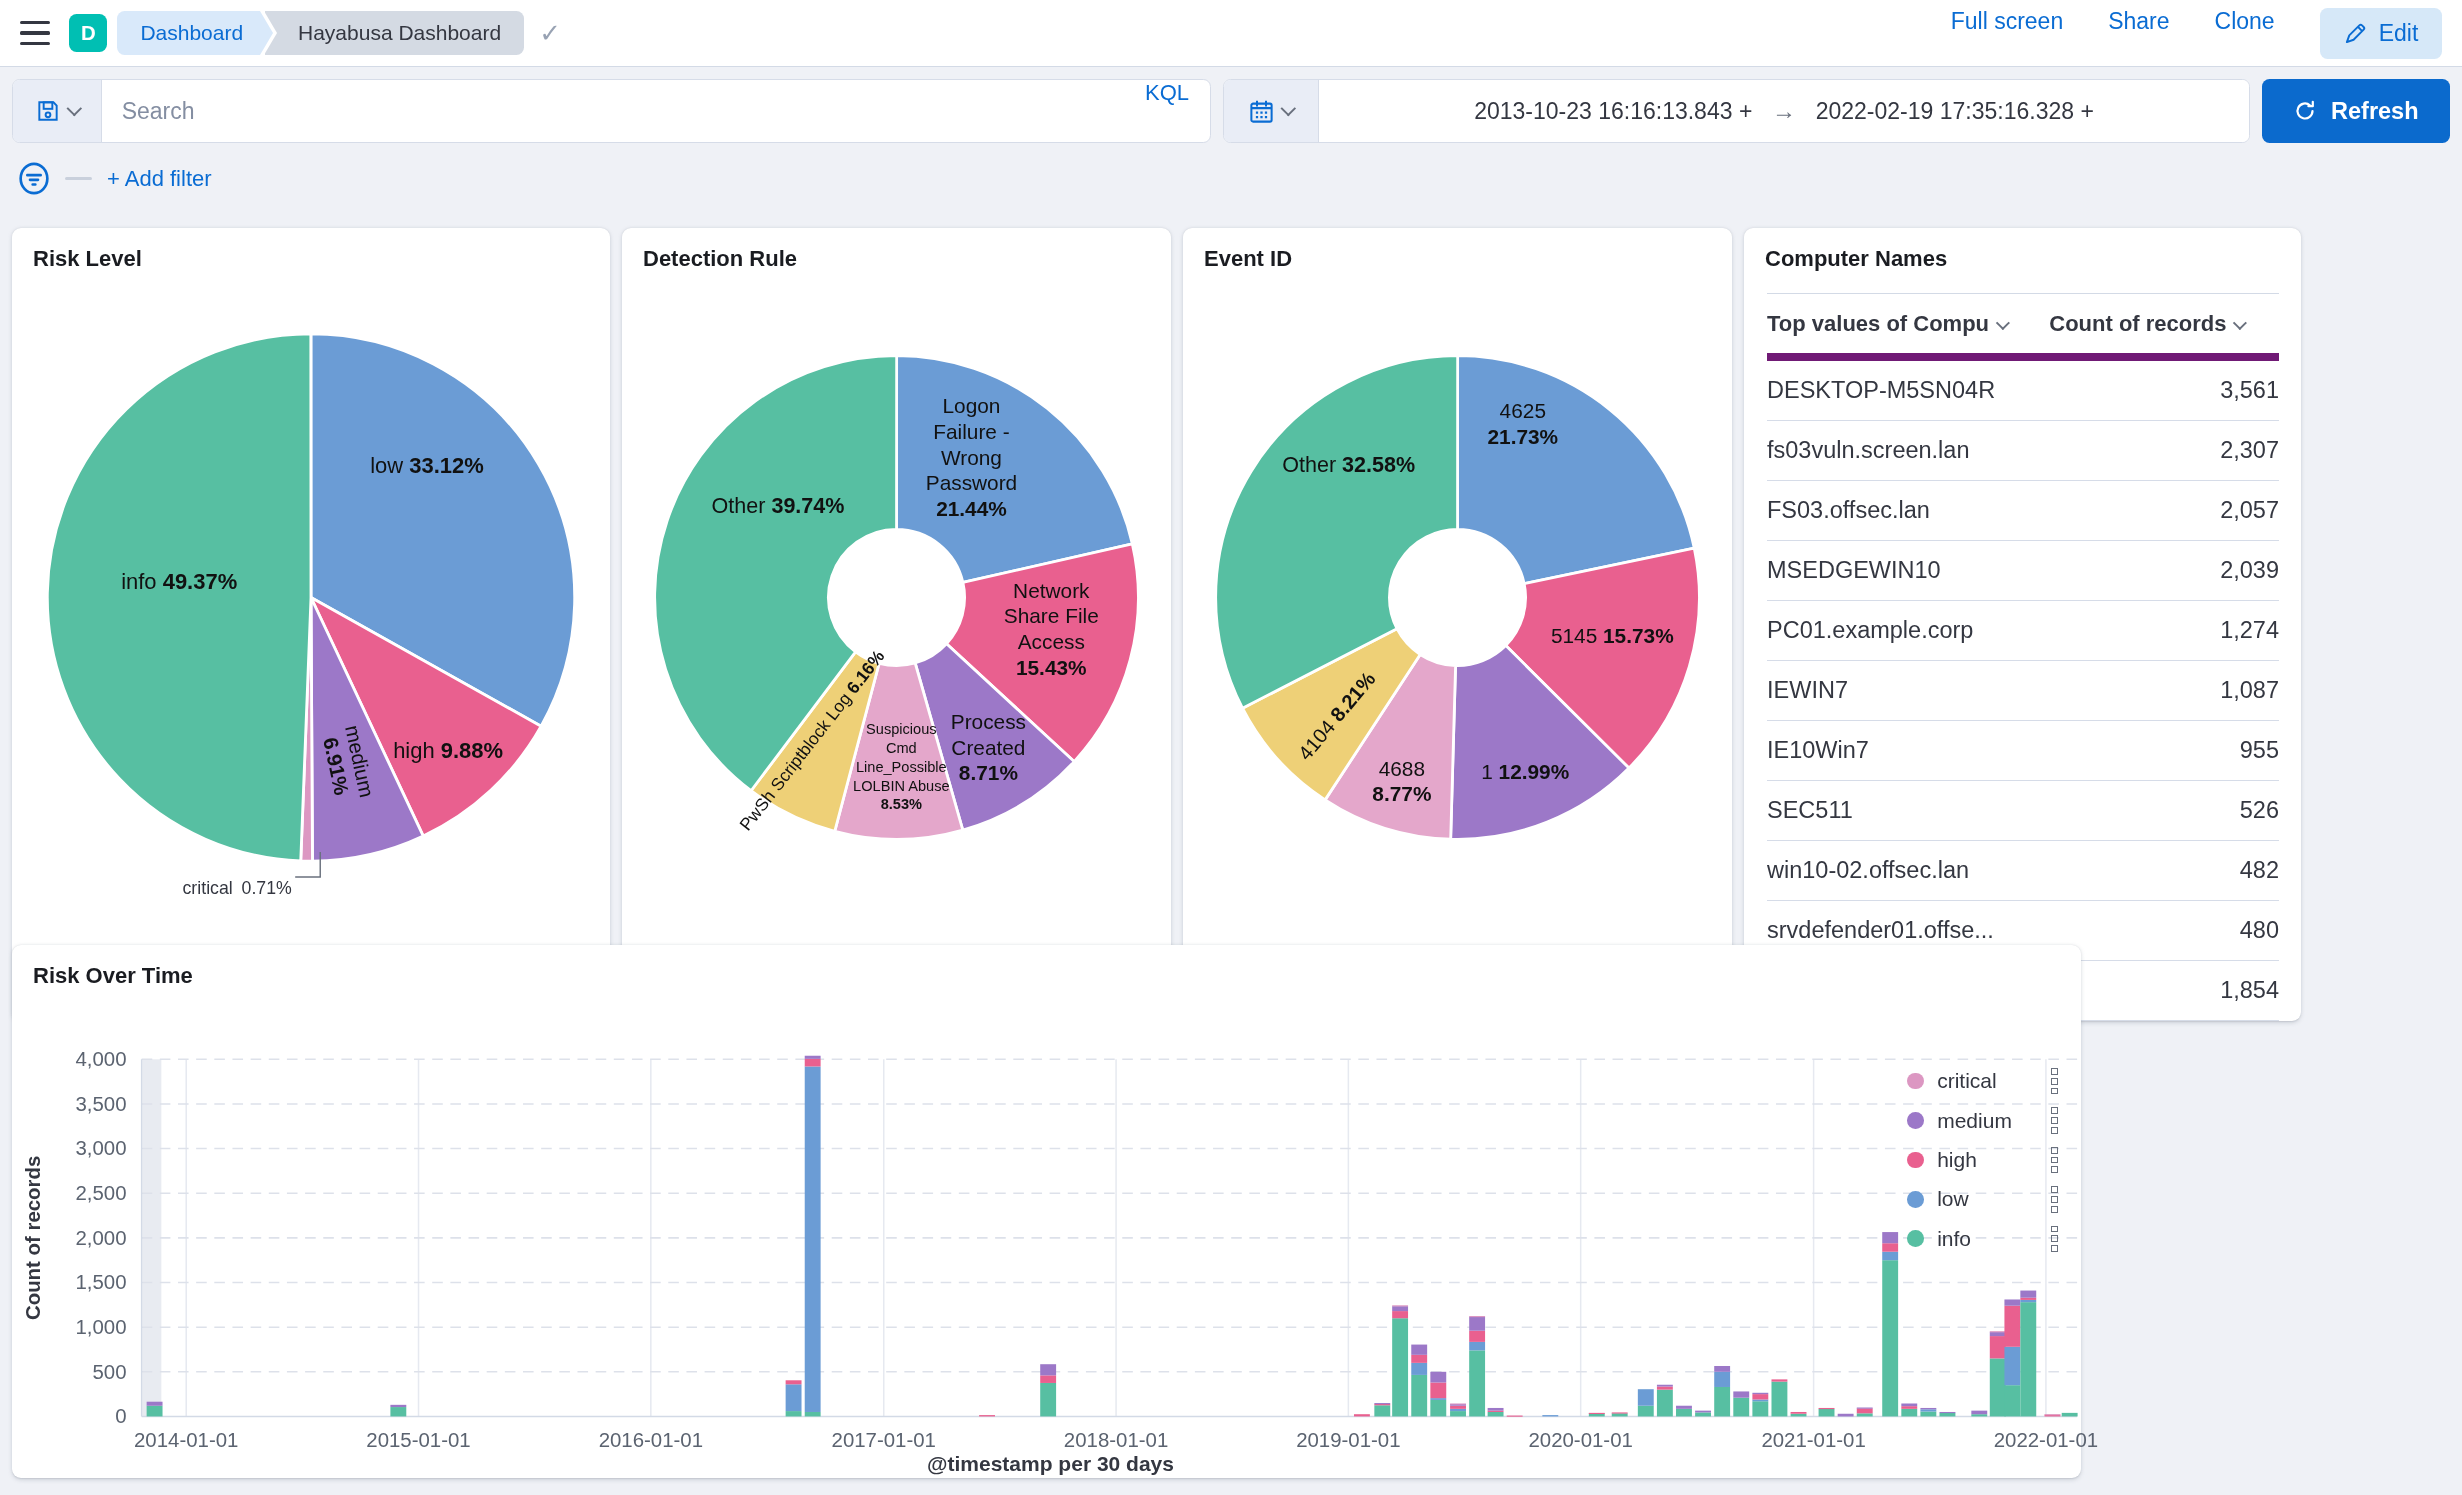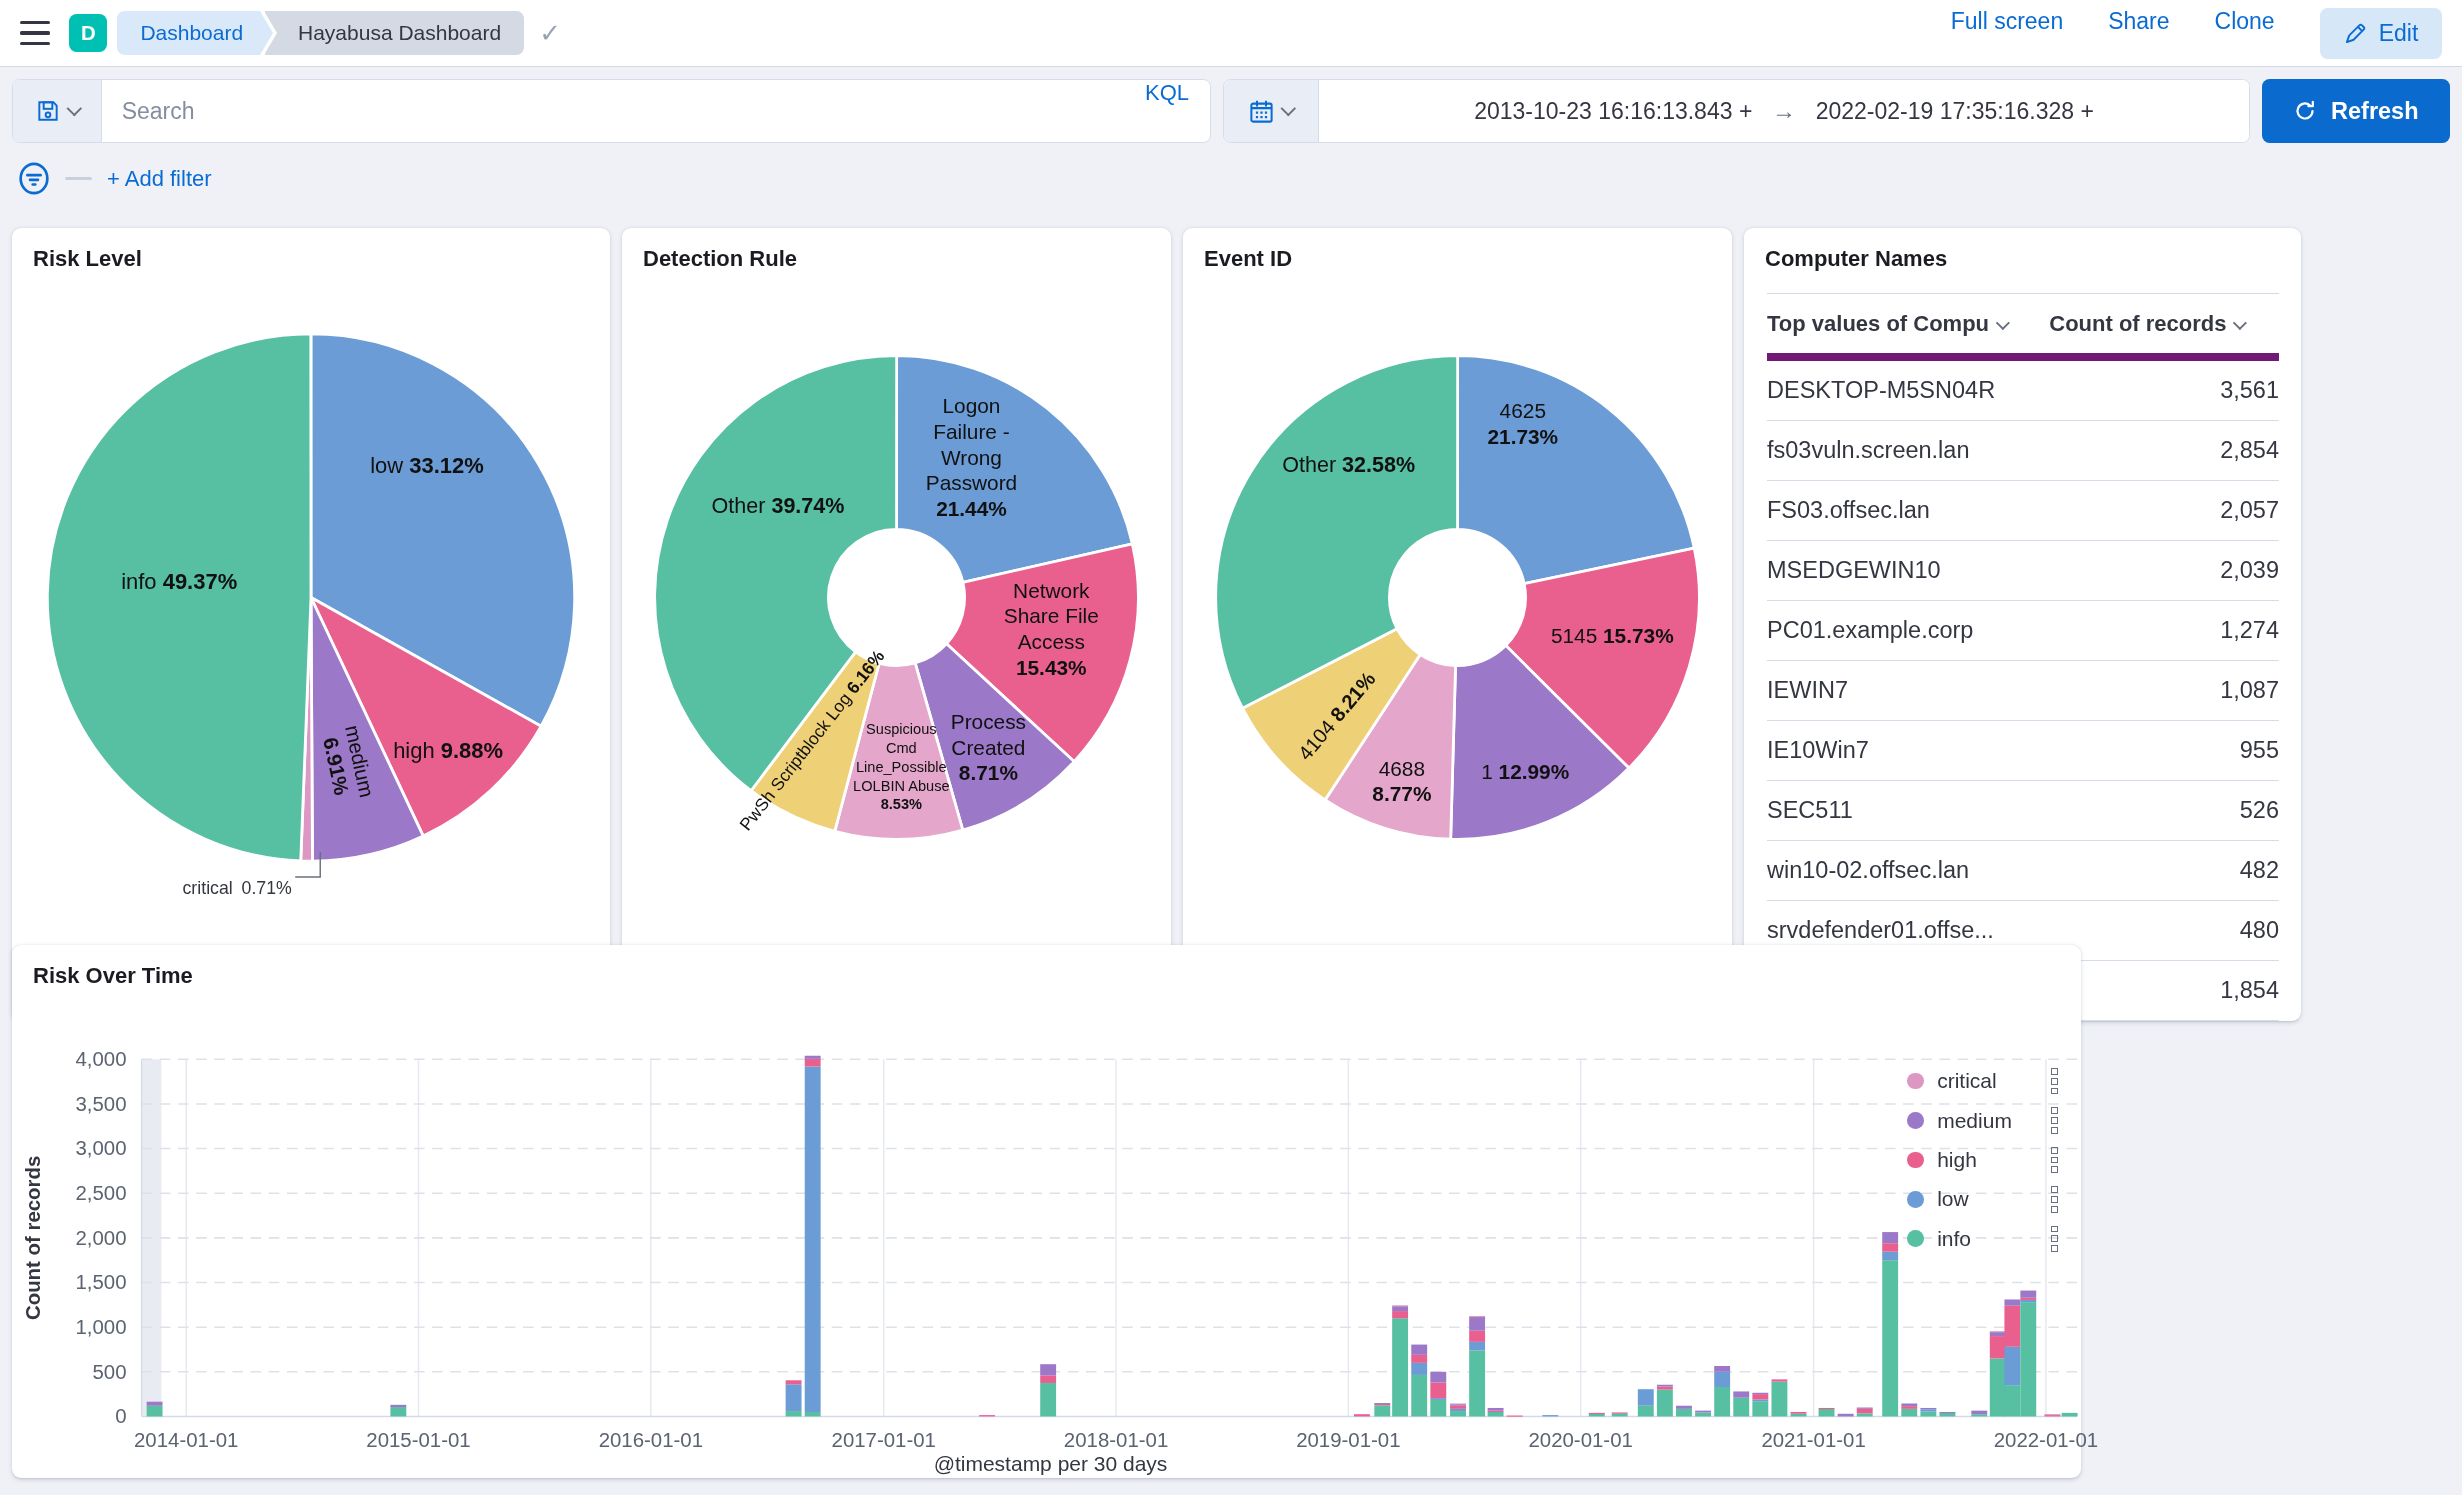--- a/index.html
+++ b/index.html
@@ -71,21 +71,21 @@
   .cn-table th { text-align:left; font-size:22px; font-weight:700; color:#343741; padding:16.6px 0;
     border-top:1.5px solid #d3dae6; border-bottom:8px solid #701a75; cursor:pointer; white-space:nowrap; }
   .cn-table th .caret { display:inline-block; width:9.8px; height:9.8px; border-right:2.3px solid #69707d;
     border-bottom:2.3px solid #69707d; transform:rotate(45deg); margin-left:9px; margin-bottom:3px; }
   .cn-table td { font-size:23.5px; color:#343741; padding:16px 0; border-bottom:1.5px solid #d6dce8; }
   .num { text-align:right; }
 
   
   .chart-area { position:relative; }
   .rot-svg { display:block; width:2278px; height:457px; margin-top:6px; }
-  .axis-title { width:2077px; text-align:center; font-weight:400; font-size:21px; color:#343741; margin-top:0px; }
+  .axis-title { width:2077px; text-align:center; font-weight:700; font-size:21px; color:#343741; margin-top:0px; }
   .legend { position:absolute; top:73px; right:23px; display:flex; flex-direction:column; gap:13px; }
   .legend-item { display:flex; align-items:center; width:151px; cursor:pointer; }
   .legend-dot { width:16.6px; height:16.6px; border-radius:50%; margin-right:13.6px; flex:none; }
   .legend-label { font-size:21px; color:#343741; flex:1; }
   .legend-handle { display:flex; flex-direction:column; gap:3px; }
   .legend-handle i { width:6.8px; height:6.8px; border:1.5px solid #69707d; display:block; }
 </style>
 </head>
 <body>
 
@@ -265,21 +265,21 @@
             </th>
           </tr>
         </thead>
         <tbody id="cn-body">
             <tr>
               <td>DESKTOP-M5SN04R</td>
               <td class="num">3,561</td>
             </tr>
             <tr>
               <td>fs03vuln.screen.lan</td>
-              <td class="num">2,854</td>
+              <td class="num">2,307</td>
             </tr>
             <tr>
               <td>FS03.offsec.lan</td>
               <td class="num">2,057</td>
             </tr>
             <tr>
               <td>MSEDGEWIN10</td>
               <td class="num">2,039</td>
             </tr>
             <tr>

